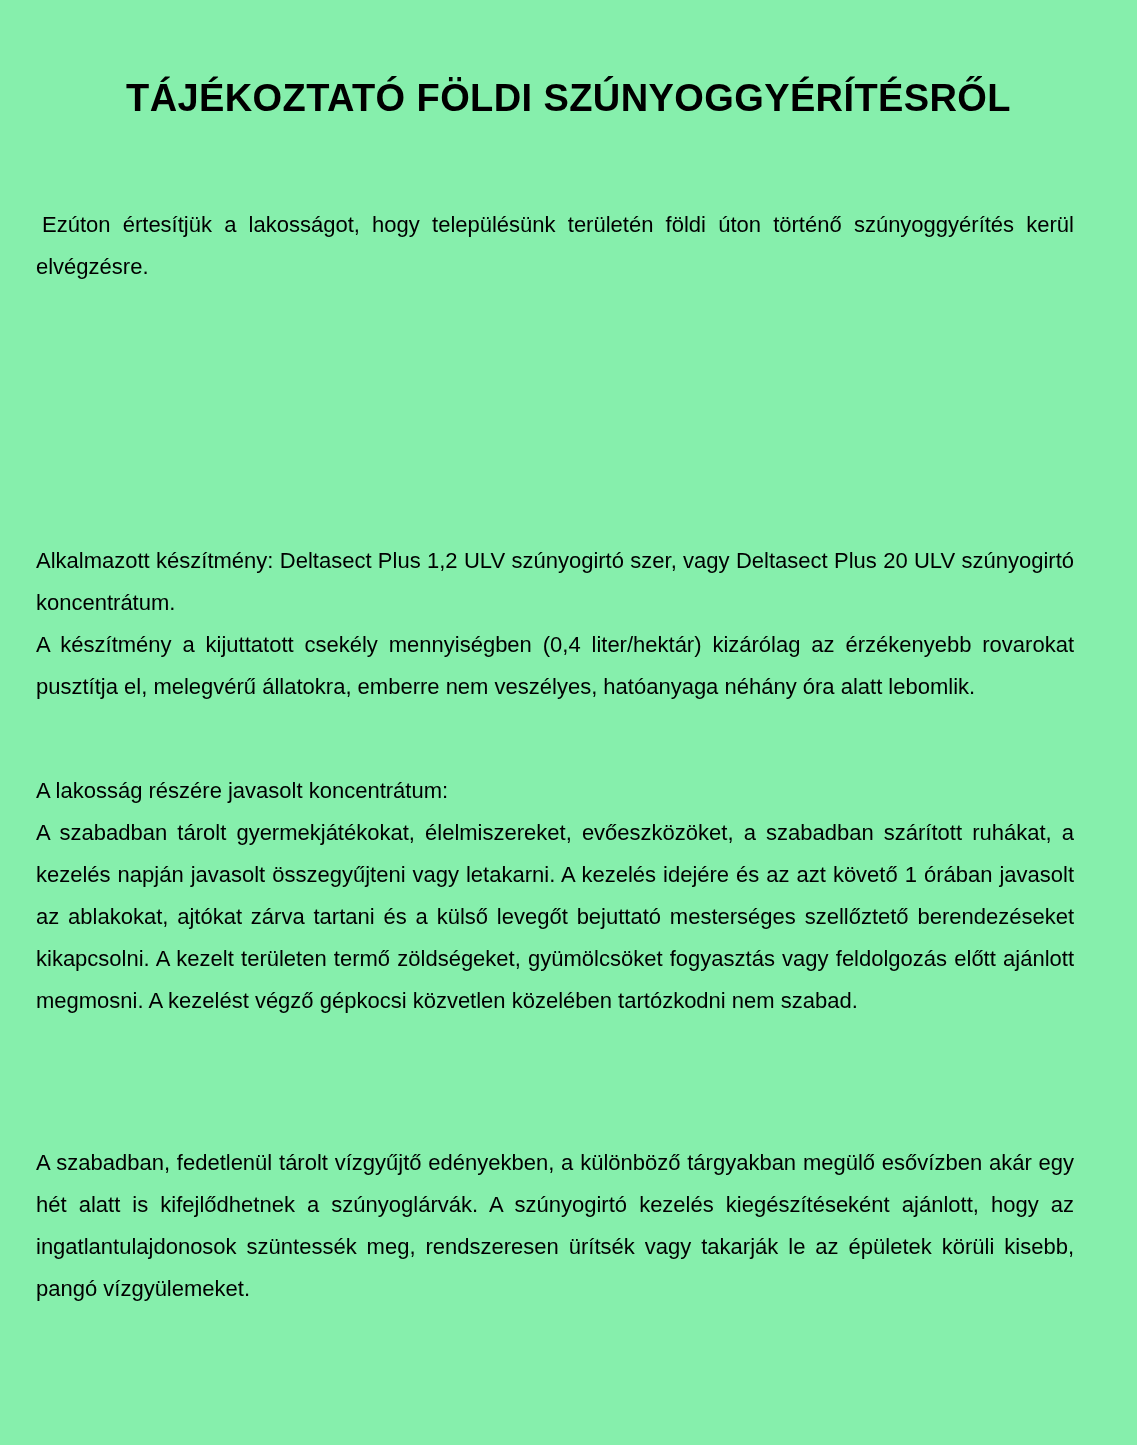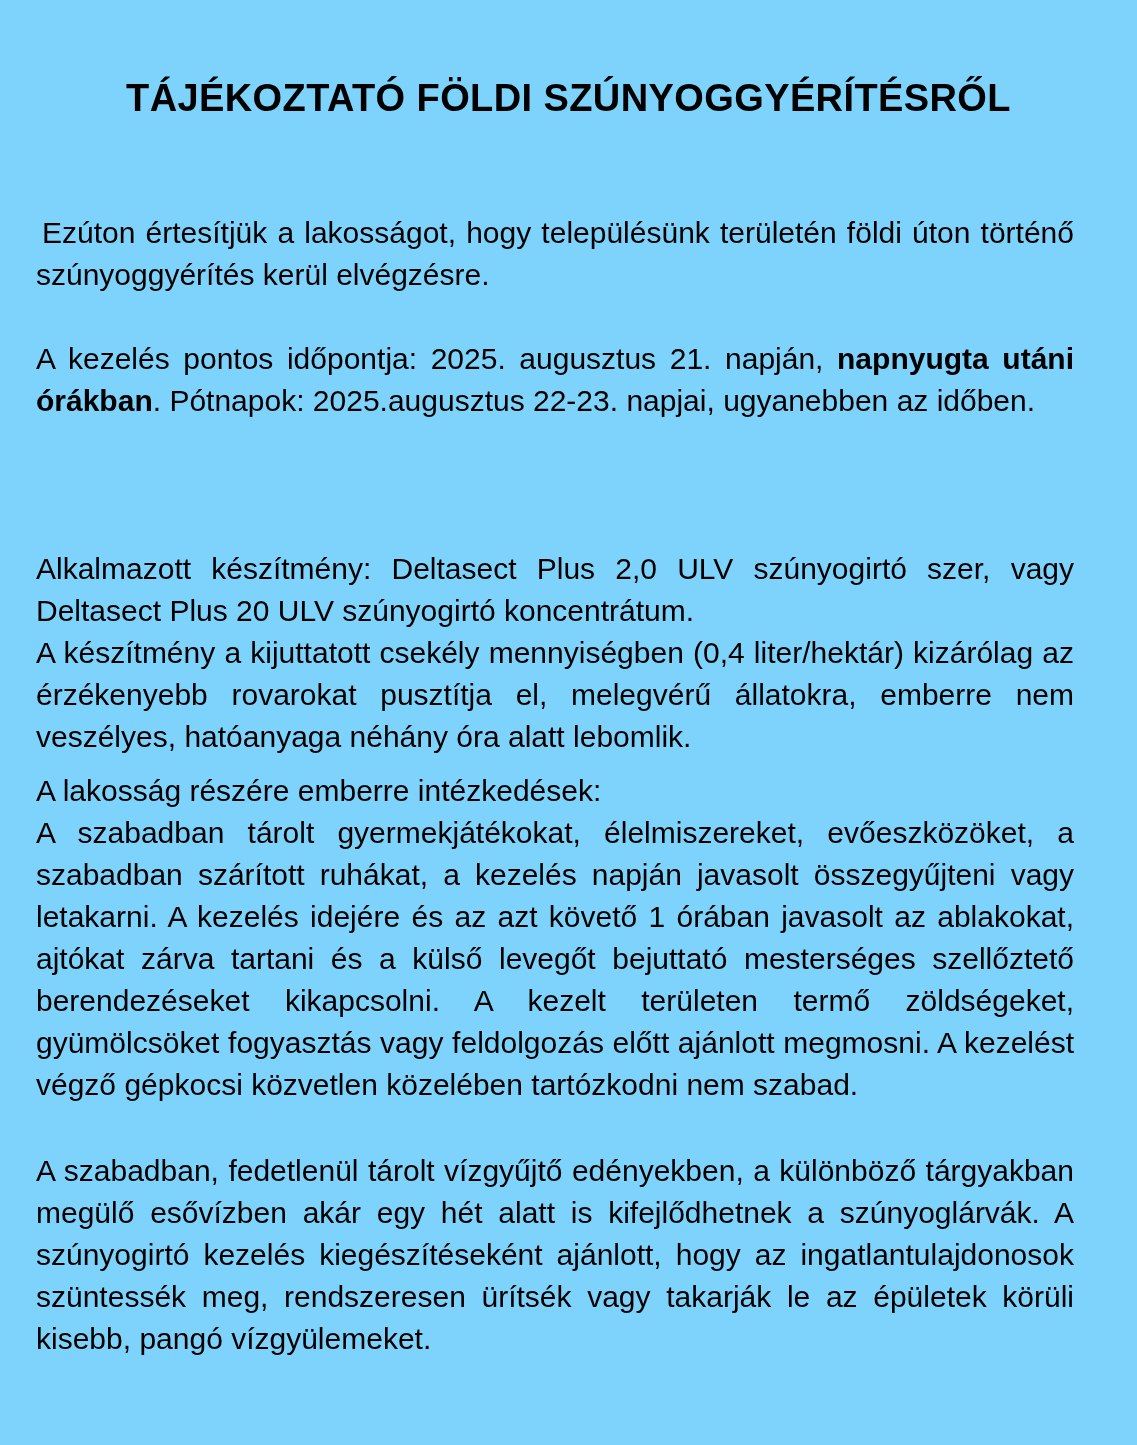--- a/index.html
+++ b/index.html
@@ -14,41 +14,41 @@
     position: relative;
     overflow: hidden;
     font-family: "Liberation Sans", sans-serif;
     color: #000000;
     -webkit-font-smoothing: antialiased;
   }
 
   .page {
     position: absolute;
     inset: 0;
-    background: #7dd3fc;
+    background: #86efac;
   }
 
   .doc-title {
     position: absolute;
     top: 52px;
     left: 0;
     width: 1137px;
     text-align: center;
     font-size: 38px;
     font-weight: bold;
     letter-spacing: 0.4px;
     line-height: 1.12;
     white-space: nowrap;
   }
 
   .body-block {
     position: absolute;
     left: 36px;
     width: 1038px;
-    font-size: 30px;
+    font-size: 22px;
     line-height: 42px;
     text-align: justify;
     text-justify: inter-word;
   }
 
   
   .p1 { top: 182px; }
   .p2 { top: 308px; }
   .p3 { top: 518px; }
   .p4 { top: 602px; }
@@ -64,28 +64,25 @@
 </style>
 </head>
 <body>
 
 <div class="page">
 
   <h1 class="doc-title">TÁJÉKOZTATÓ FÖLDI SZÚNYOGGYÉRÍTÉSRŐL</h1>
 
   <p class="body-block p1 indent-first">Ezúton értesítjük a lakosságot, hogy településünk területén földi úton történő szúnyoggyérítés kerül elvégzésre.</p>
 
-  <p class="body-block p2">
-    <span>A kezelés pontos időpontja: 2025. augusztus 21. napján, </span><b>napnyugta utáni órákban</b><span>. Pótnapok: 2025.augusztus 22-23. napjai, ugyanebben az időben.</span>
-  </p>
 
-  <p class="body-block p3 line-last">Alkalmazott készítmény: Deltasect Plus 2,0 ULV szúnyogirtó szer, vagy Deltasect Plus 20 ULV szúnyogirtó koncentrátum.</p>
+  <p class="body-block p3 line-last">Alkalmazott készítmény: Deltasect Plus 1,2 ULV szúnyogirtó szer, vagy Deltasect Plus 20 ULV szúnyogirtó koncentrátum.</p>
 
   <p class="body-block p4">A készítmény a kijuttatott csekély mennyiségben (0,4 liter/hektár) kizárólag az érzékenyebb rovarokat pusztítja el, melegvérű állatokra, emberre nem veszélyes, hatóanyaga néhány óra alatt lebomlik.</p>
 
   <div class="body-block p5">
-    <div class="line-last">A lakosság részére emberre intézkedések:</div>
+    <div class="line-last">A lakosság részére javasolt koncentrátum:</div>
     <div>A szabadban tárolt gyermekjátékokat, élelmiszereket, evőeszközöket, a szabadban szárított ruhákat, a kezelés napján javasolt összegyűjteni vagy letakarni. A kezelés idejére és az azt követő 1 órában javasolt az ablakokat, ajtókat zárva tartani és a külső levegőt bejuttató mesterséges szellőztető berendezéseket kikapcsolni. A kezelt területen termő zöldségeket, gyümölcsöket fogyasztás vagy feldolgozás előtt ajánlott megmosni. A kezelést végző gépkocsi közvetlen közelében tartózkodni nem szabad.</div>
   </div>
 
   <p class="body-block p6">A szabadban, fedetlenül tárolt vízgyűjtő edényekben, a különböző tárgyakban megülő esővízben akár egy hét alatt is kifejlődhetnek a szúnyoglárvák. A szúnyogirtó kezelés kiegészítéseként ajánlott, hogy az ingatlantulajdonosok szüntessék meg, rendszeresen ürítsék vagy takarják le az épületek körüli kisebb, pangó vízgyülemeket.</p>
 
 </div>
 
 </body></html>

